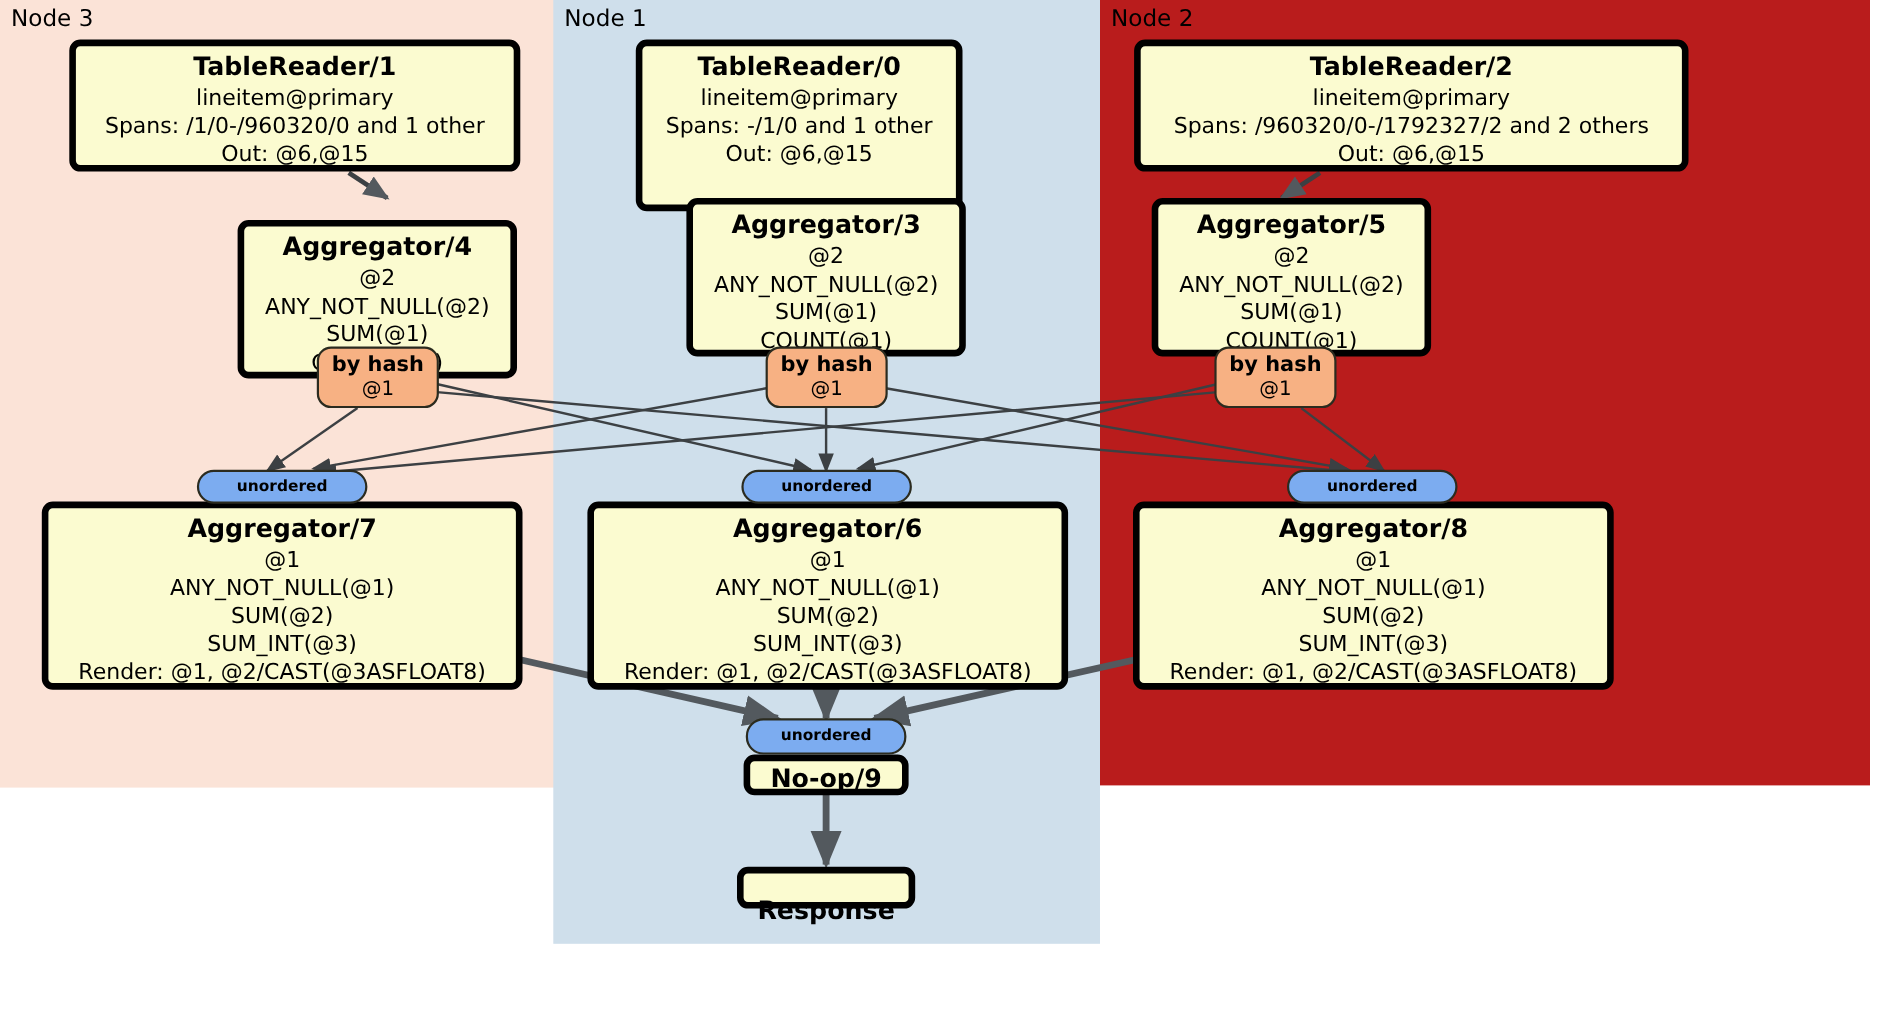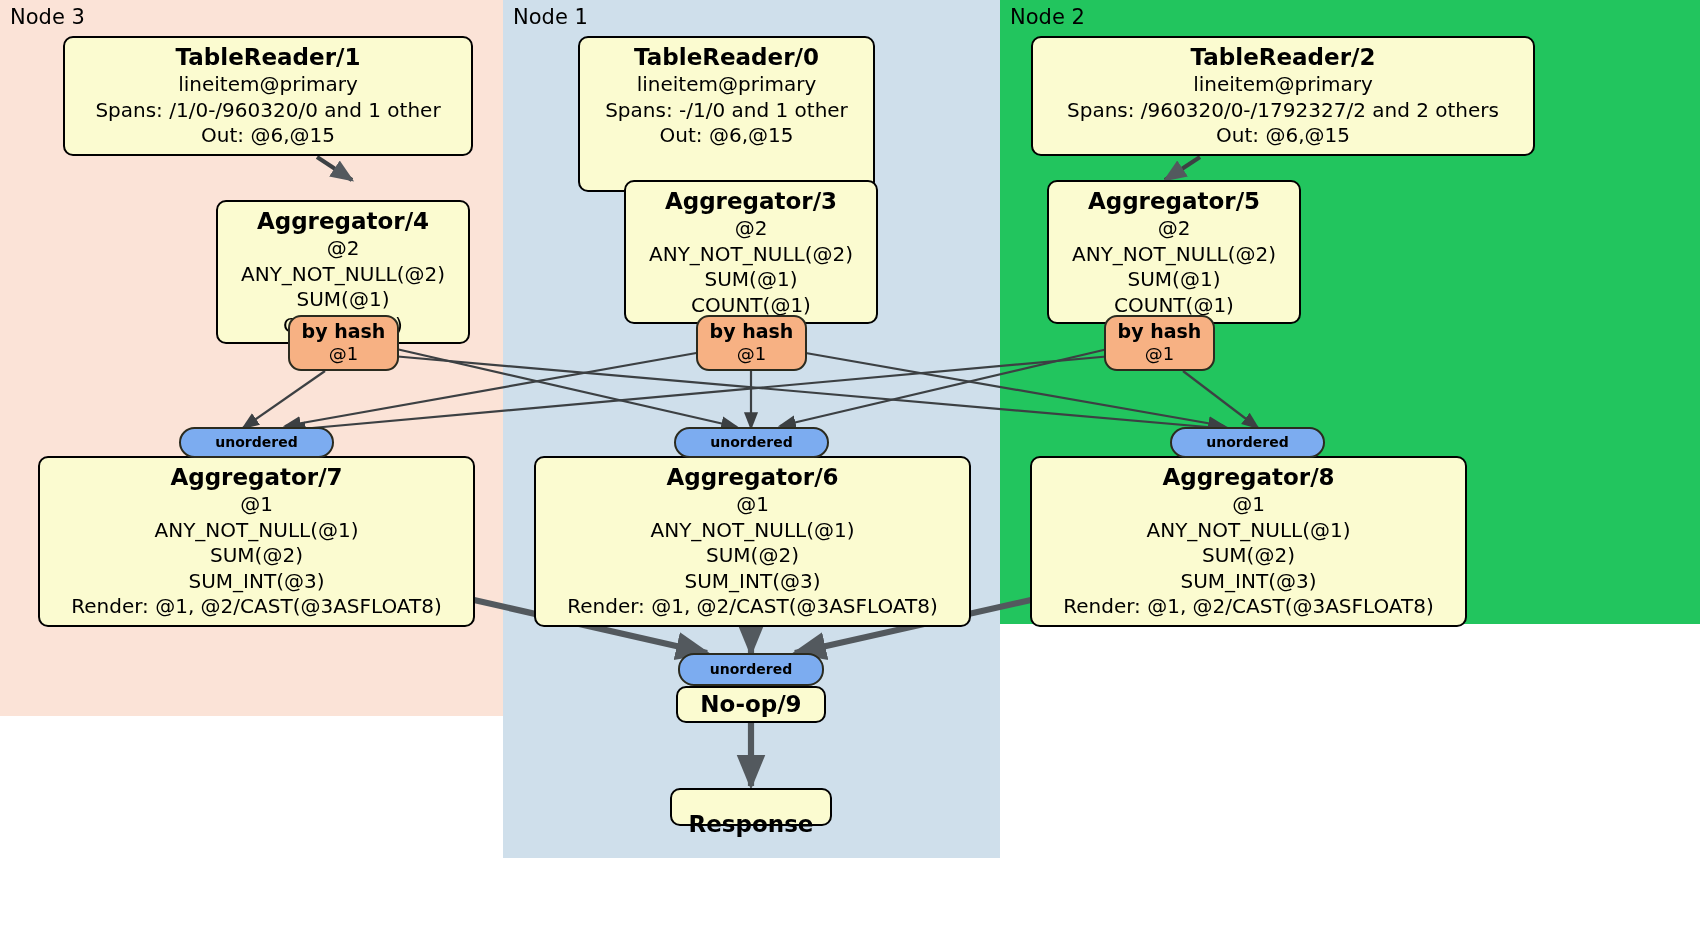--- a/index.html
+++ b/index.html
@@ -32,21 +32,21 @@
     color: #000000;
     line-height: 1.1;
     white-space: nowrap;
   }
 
   
   .proc {
     position: absolute;
     box-sizing: border-box;
     background: #fbfbd0;
-    border: 2px solid #000000;
+    border: 6px solid #000000;
     border-radius: 10px;
     text-align: center;
     color: #000000;
     font-size: 20px;
     line-height: 25.5px;
     padding-top: 5px;
     padding-bottom: 5px;
     white-space: nowrap;
     z-index: 6;
   }
@@ -115,21 +115,21 @@
 <div id="canvas">
 
   <div class="region" style="left:0px; top:0px; width:547px; height:716px; background:#fbe3d7;">
     <span class="region-label">Node 3</span>
   </div>
 
   <div class="region" style="left:503px; top:0px; width:497px; height:858px; background:#cfdfeb;">
     <span class="region-label">Node 1</span>
   </div>
 
-  <div class="region" style="left:1000px; top:0px; width:700px; height:624px; background:#22c55e;">
+  <div class="region" style="left:1000px; top:0px; width:700px; height:714px; background:#b91c1c;">
     <span class="region-label">Node 2</span>
   </div>
 
   <svg id="edges" viewBox="0 0 1708 940" xmlns="http://www.w3.org/2000/svg">
     <defs>
       <marker id="arrow-thin" markerWidth="9" markerHeight="9" refX="7.2" refY="3.6" orient="auto" markerUnits="strokeWidth">
         <path d="M0,0.4 L8.2,3.6 L0,6.8 z" fill="#3c4043"></path>
       </marker>
       <marker id="arrow-thick" markerWidth="6.2" markerHeight="6.2" refX="5.0" refY="2.6" orient="auto" markerUnits="strokeWidth">
         <path d="M0,0.3 L5.6,2.6 L0,4.9 z" fill="#53595e"></path>

